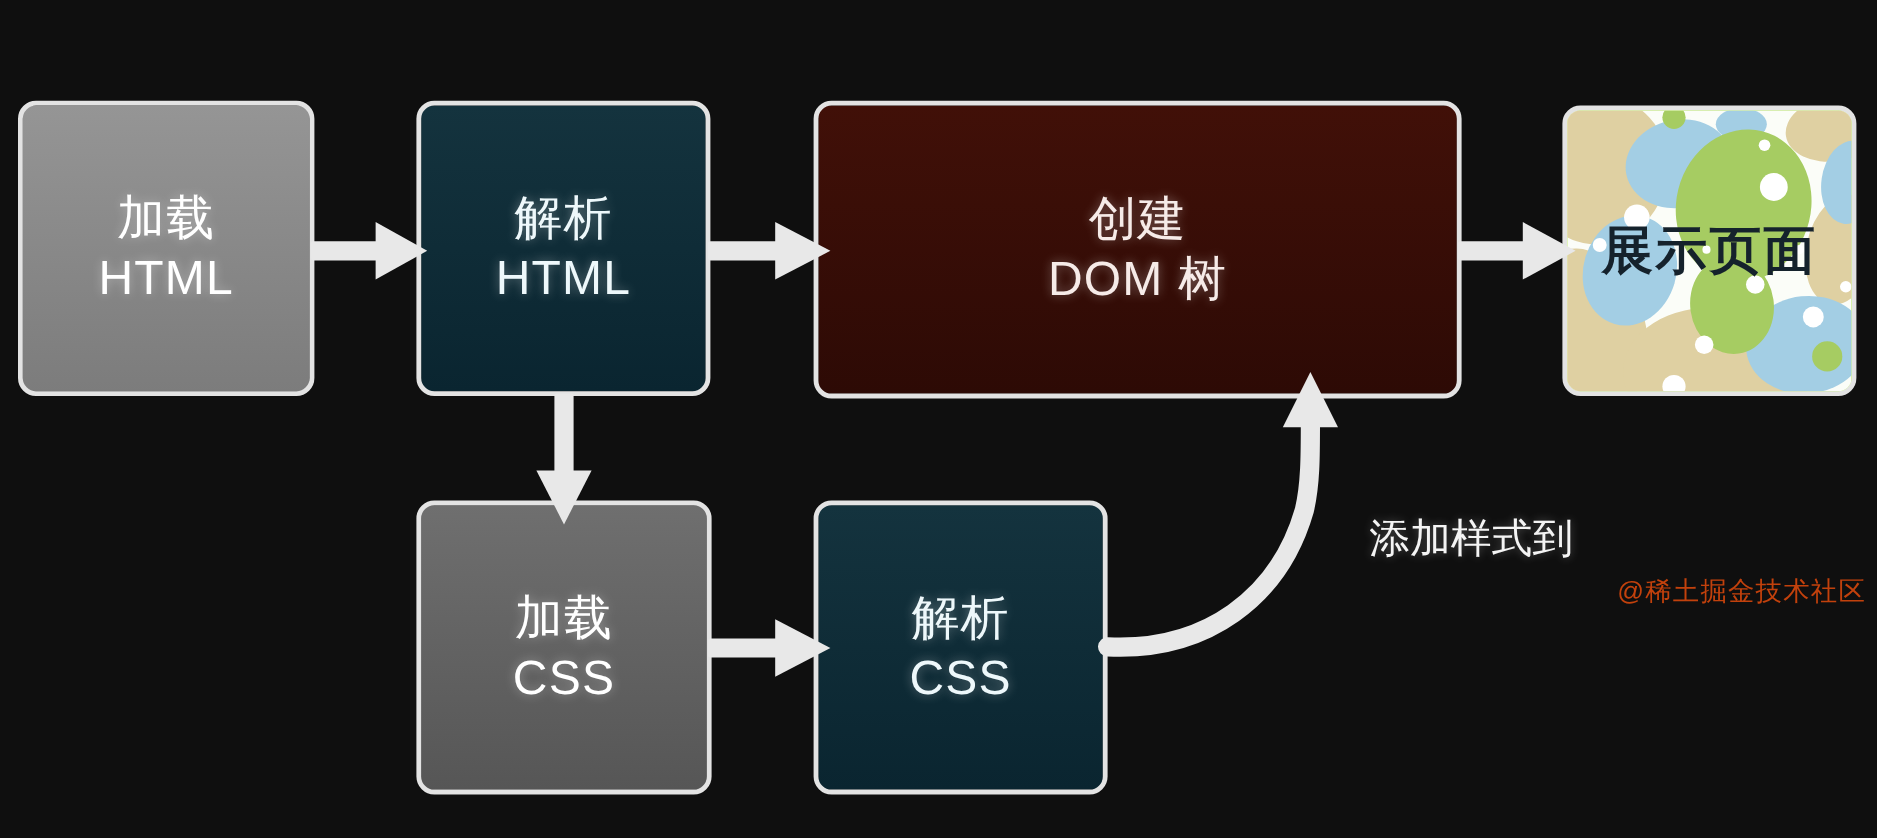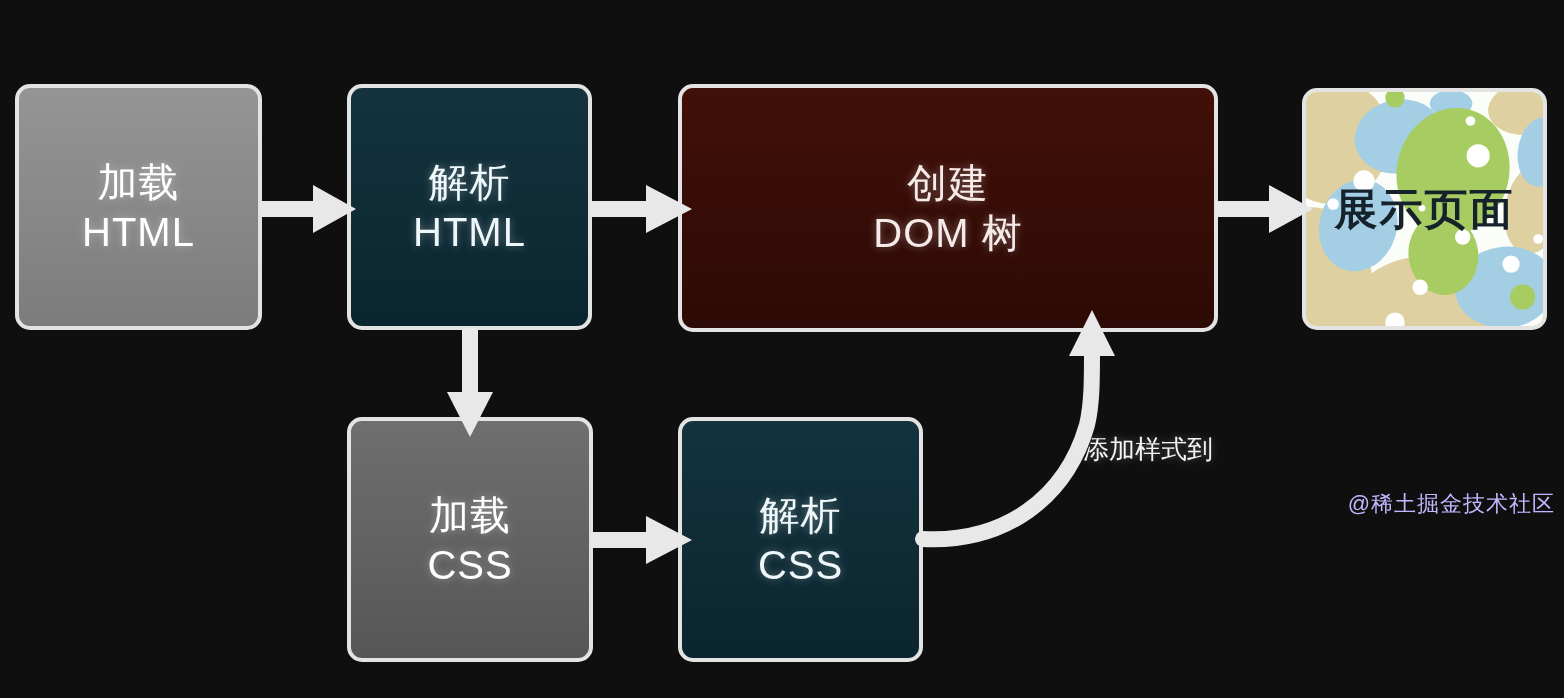--- a/index.html
+++ b/index.html
@@ -46,29 +46,29 @@
     color:#15222c; text-shadow:none;
   }
 
   .arrows{
     position:absolute; inset:0; width:1564px; height:698px;
     pointer-events:none; z-index:5;
   }
 
   .annotation{
     position:absolute; left:1083px; top:424px; width:228px;
-    text-align:left; color:#f4f4f4;
-    font-size:26px; line-height:50px; font-weight:500;
+    text-align:right; color:#f4f4f4;
+    font-size:34px; line-height:50px; font-weight:500;
     text-shadow:0 0 8px rgba(255,255,255,0.3);
     z-index:4;
   }
 
   .watermark{
-    position:absolute; right:9px; bottom:3px;
-    font-size:22px; color:#c4b5fd; letter-spacing:1px;
+    position:absolute; right:9px; bottom:14px;
+    font-size:22px; color:#c2410c; letter-spacing:1px;
   }
 </style>
 </head>
 <body>
 
 <div class="canvas">
 
   <div class="node n-load-html">
     <div>
       <div>加载</div>

